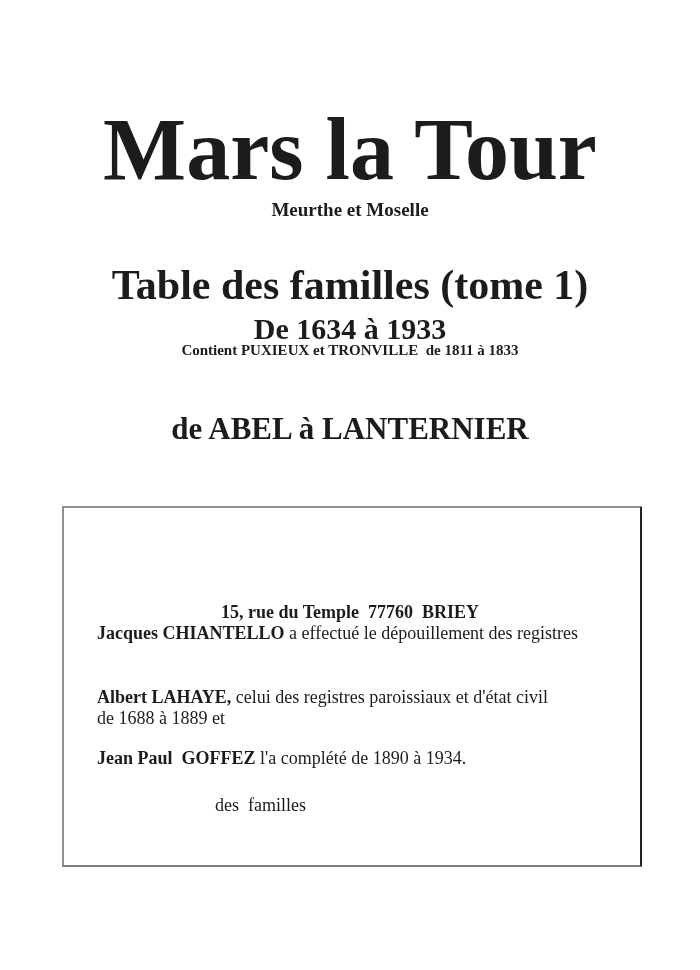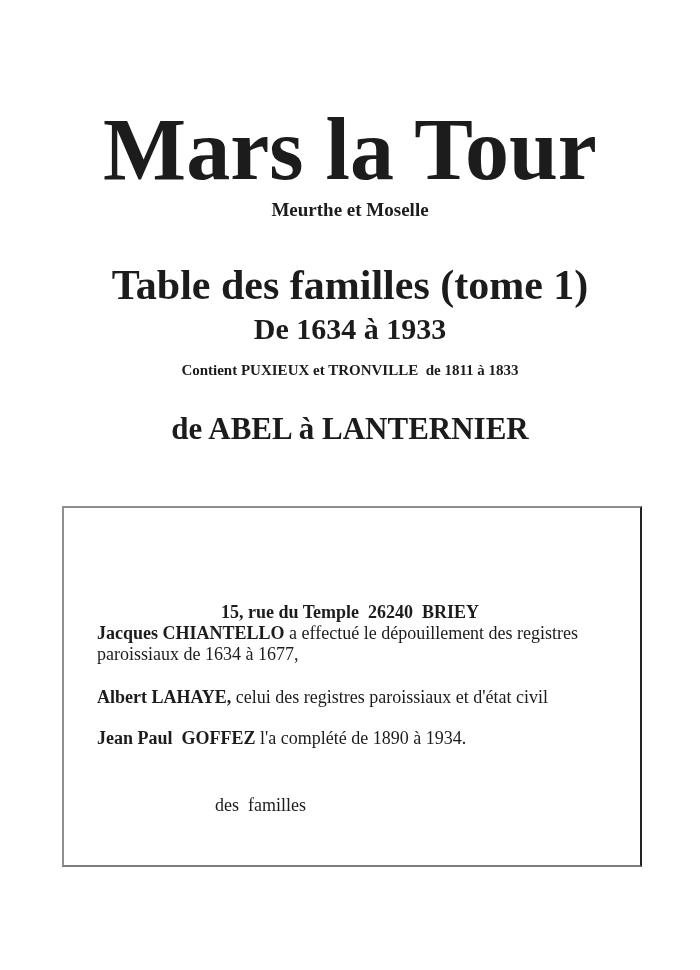--- a/index.html
+++ b/index.html
@@ -40,21 +40,21 @@
     font-weight: bold;
     line-height: 1;
   }
   #date-range {
     top: 314px;
     font-size: 30px;
     font-weight: bold;
     line-height: 1;
   }
   #contains-note {
-    top: 362px;
+    top: 342px;
     font-size: 15px;
     font-weight: bold;
     line-height: 1.1;
   }
   #alpha-range {
     top: 413px;
     font-size: 31px;
     font-weight: bold;
     line-height: 1;
   }
@@ -88,21 +88,21 @@
   }
   .credit-para .line {
     display: block;
     white-space: pre-wrap;
   }
   .credit-para .bold-name {
     font-weight: bold;
   }
   #credit-para-1 { top: 623px; }
   #credit-para-2 { top: 687px; }
-  #credit-para-3 { top: 728px; }
+  #credit-para-3 { top: 748px; }
   #credit-para-4 { top: 795px; }
   .indented-line { margin-left: 118px; }
   .line-part { white-space: pre-wrap; }
 </style>
 </head>
 <body>
 
 <div id="main-title" class="abs-center">Mars la Tour</div>
 
 <div id="dept-subtitle" class="abs-center">Meurthe et Moselle</div>
@@ -111,30 +111,30 @@
 
 <div id="date-range" class="abs-center">De 1634 à 1933</div>
 
 <div id="contains-note" class="abs-center">Contient PUXIEUX et TRONVILLE  de 1811 à 1833</div>
 
 <div id="alpha-range" class="abs-center">de ABEL à LANTERNIER</div>
 
 <div id="credits-box"></div>
 
 <div id="org-header" class="abs-center">
-  <span class="line-part" style="display:block">15, rue du Temple  26240  BRIEY</span>
+  <span class="line-part" style="display:block">15, rue du Temple  77760  BRIEY</span>
 </div>
 
 <div id="credit-para-1" class="credit-para">
   <span class="line"><b class="bold-name line-part">Jacques CHIANTELLO</b><span class="line-part"> a effectué le dépouillement des registres</span></span>
-  <span class="line">paroissiaux de 1634 à 1677,</span>
 </div>
 
 <div id="credit-para-2" class="credit-para">
   <span class="line"><b class="bold-name line-part">Albert LAHAYE,</b><span class="line-part"> celui des registres paroissiaux et d'état civil</span></span>
+  <span class="line">de 1688 à 1889 et</span>
 </div>
 
 <div id="credit-para-3" class="credit-para">
   <span class="line"><b class="bold-name line-part">Jean Paul  GOFFEZ</b><span class="line-part"> l'a complété de 1890 à 1934.</span></span>
 </div>
 
 <div id="credit-para-4" class="credit-para">
   <span class="line indented-line">des  familles</span>
 </div>
 

